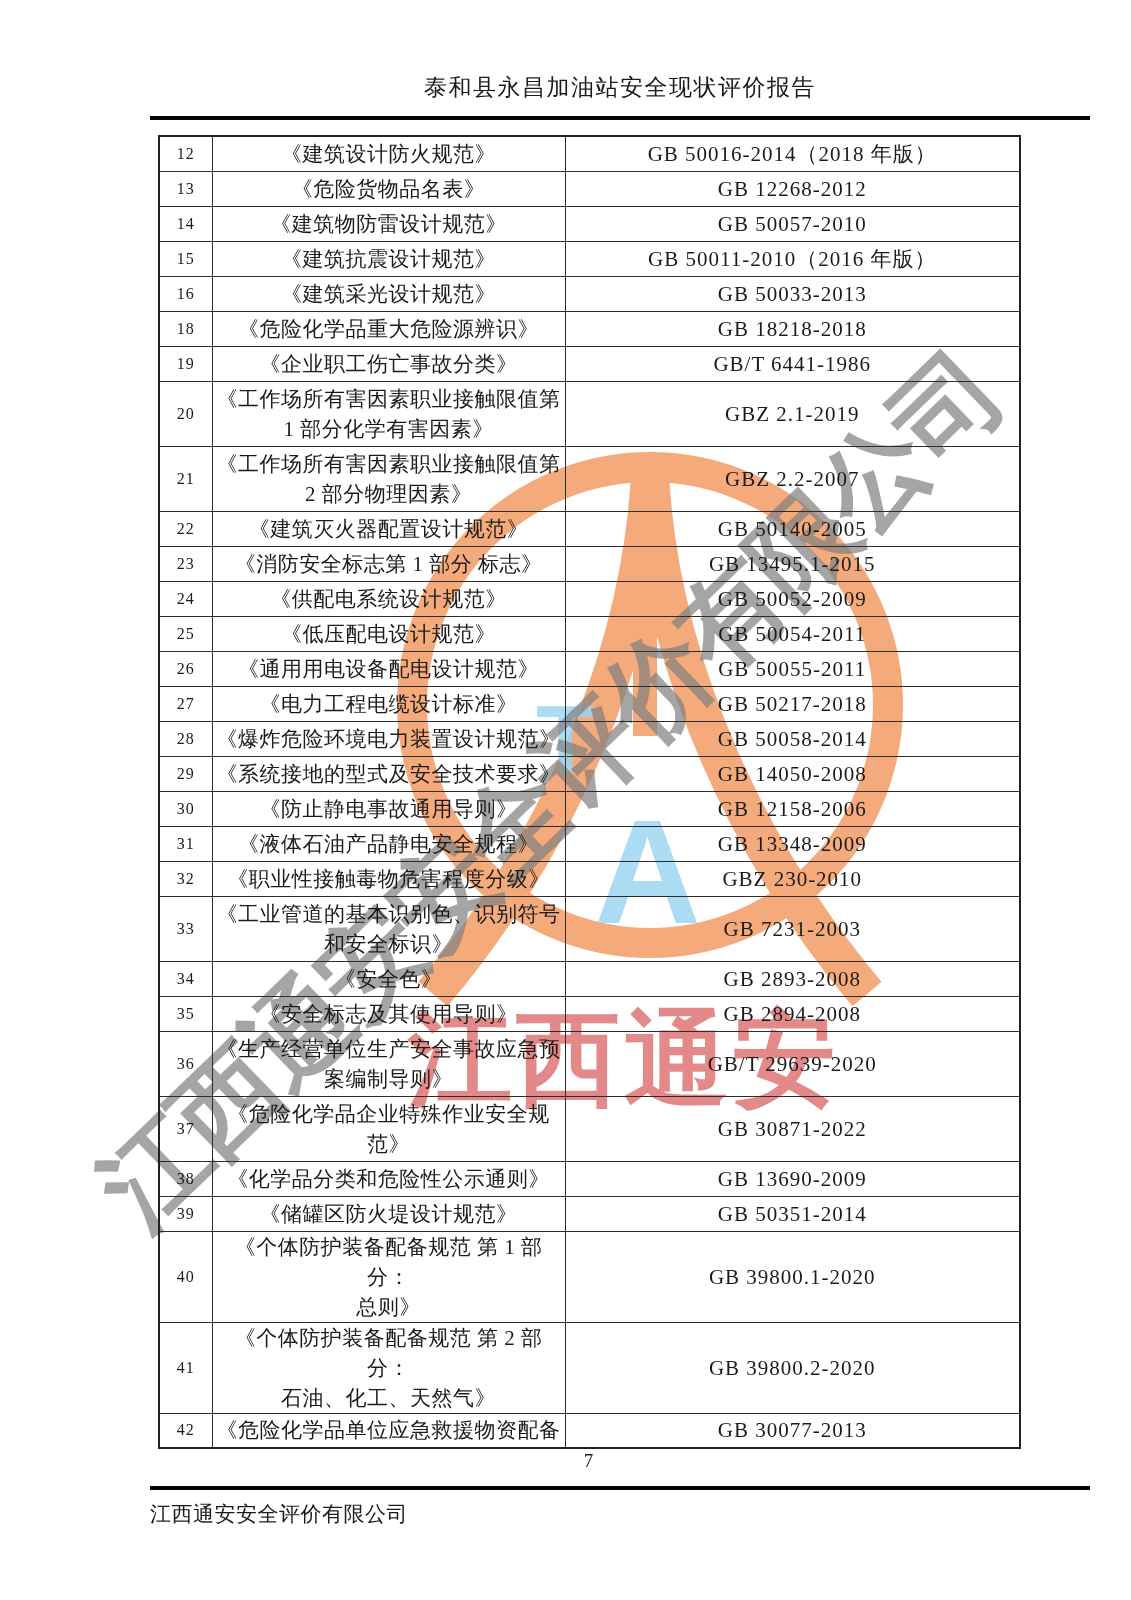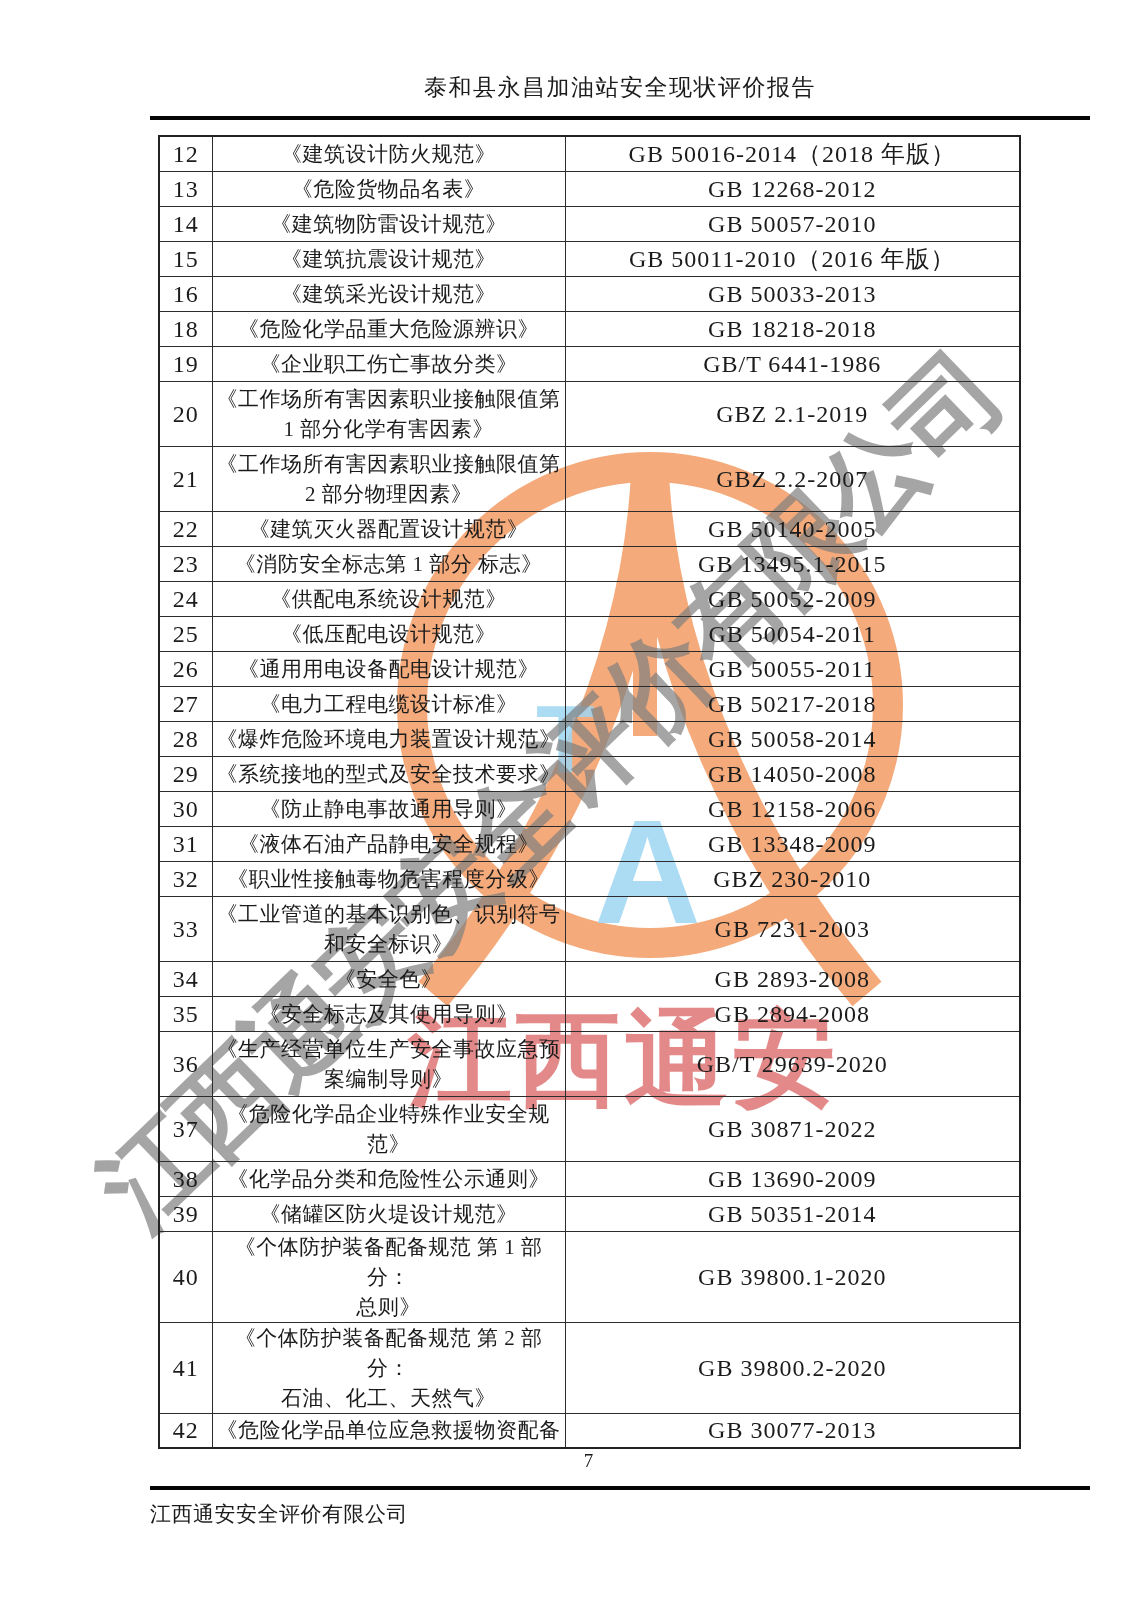--- a/index.html
+++ b/index.html
@@ -45,23 +45,23 @@
     position:absolute; left:158px; top:135px;
     border-collapse:collapse; table-layout:fixed; width:861px;
     background:transparent;
   }
   .std-table td {
     border:1.6px solid #2c2c2c; padding:0 2px;
     text-align:center; vertical-align:middle;
     font-size:21px; line-height:30px;
   }
   .std-table { border:2.2px solid #222222; }
-  td.c-no   { font-size:24px; letter-spacing:1px; }
+  td.c-no   { font-size:16px; letter-spacing:1px; }
   td.c-name { white-space:pre-line; letter-spacing:0.5px; }
-  td.c-code { font-size:24px; letter-spacing:1px; }
+  td.c-code { font-size:21px; letter-spacing:1px; }
   .page-number {
     position:absolute; left:158px; top:1450px; width:861px;
     text-align:center; font-size:19px;
   }
   .footer-left {
     position:absolute; left:150px; top:1500px; font-size:21px; letter-spacing:0.5px;
   }
   .footer-right {
     position:absolute; right:41px; top:1500px; font-size:21px; letter-spacing:0.5px;
   }

